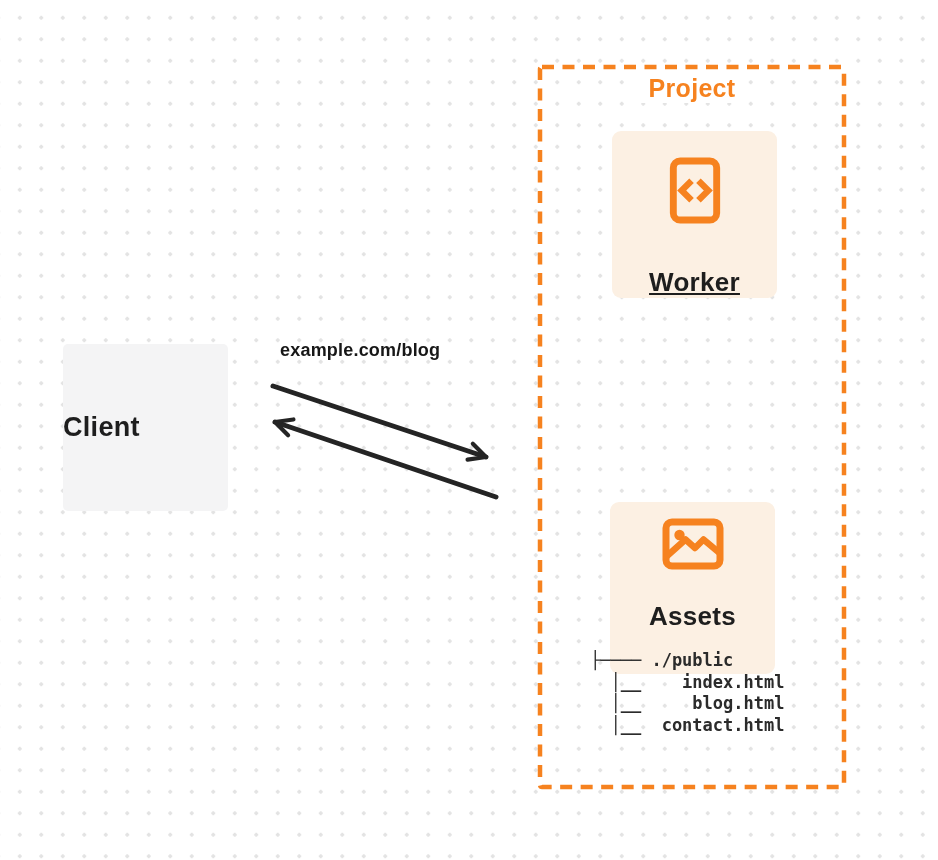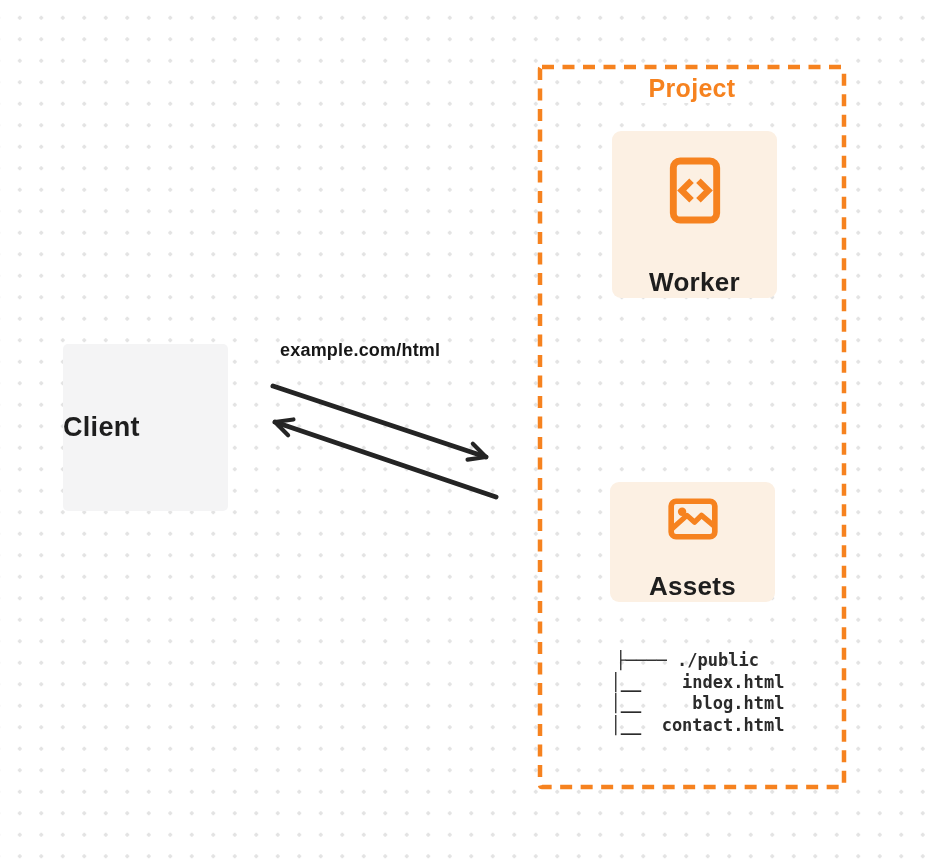--- a/index.html
+++ b/index.html
@@ -28,29 +28,29 @@
   .project-label{
     position:absolute; left:692px; top:50px; transform:translateX(-50%);
     background:#fff; padding:0 9px; font-size:25px; font-weight:700;
     letter-spacing:.3px; color:var(--orange); white-space:nowrap;margin-top:24px;
   }
   .card{
     position:absolute; width:165px; background:var(--card-bg); border-radius:9px;
     display:flex; flex-direction:column; align-items:center;
   }
   .card.worker{left:612px; top:131px; height:167px; padding-top:26px; box-sizing:border-box;}
-  .card.assets{left:610px; top:482px; height:120px; padding-top:16px; box-sizing:border-box;}
+  .card.assets{left:610px; top:502px; height:172px; padding-top:16px; box-sizing:border-box;}
   .card .icon{display:block;}
-  .card.worker .node-label{margin-top:43px;}
+  .card.worker .node-label{margin-top:43px;text-decoration:underline;}
   .card.assets .node-label{margin-top:31px;}
   .icon-stroke{fill:none; stroke:var(--orange);}
   .tree{
     position:absolute; left:590px; top:650px; margin:0;
     font-family:"DejaVu Sans Mono", monospace; font-size:17px; font-weight:700;
-    line-height:21.5px; color:var(--tree-text); white-space:pre;text-align:center;
+    line-height:21.5px; color:var(--tree-text); white-space:pre;
   }
 </style>
 </head>
 <body>
 
 <div class="canvas">
 
   <svg class="overlay" width="938" height="860" viewBox="0 0 938 860">
     <defs>
       <marker id="arrowhead" viewBox="0 0 12 12" refX="10" refY="6" markerWidth="5" markerHeight="5" orient="auto">
@@ -59,21 +59,21 @@
     </defs>
     <rect x="540" y="67" width="304" height="720" rx="2" fill="none" stroke="#F6821F" stroke-width="4.5" stroke-dasharray="12 8.5"></rect>
     <line x1="273" y1="386" x2="486" y2="457" stroke="#242424" stroke-width="5" stroke-linecap="round" marker-end="url(#arrowhead)"></line>
     <line x1="496" y1="497" x2="275" y2="422" stroke="#242424" stroke-width="5" stroke-linecap="round" marker-end="url(#arrowhead)"></line>
   </svg>
 
   <div class="client-box">
     <span class="node-label" style="font-size:27px">Client</span>
   </div>
 
-  <div class="request-label">example.com/html</div>
+  <div class="request-label">example.com/blog</div>
 
   <div class="project-label">Project</div>
 
   <div class="card worker">
     <svg class="icon" width="52" height="68" viewBox="0 0 52 68">
       <rect class="icon-stroke" x="4" y="4" width="44" height="60" rx="7" stroke-width="7"></rect>
       <path class="icon-stroke" d="M22.5 24 L12.5 34 L22.5 44" stroke-width="6.5" stroke-linejoin="miter"></path>
       <path class="icon-stroke" d="M29.5 24 L39.5 34 L29.5 44" stroke-width="6.5" stroke-linejoin="miter"></path>
     </svg>
     <span class="node-label">Worker</span>

